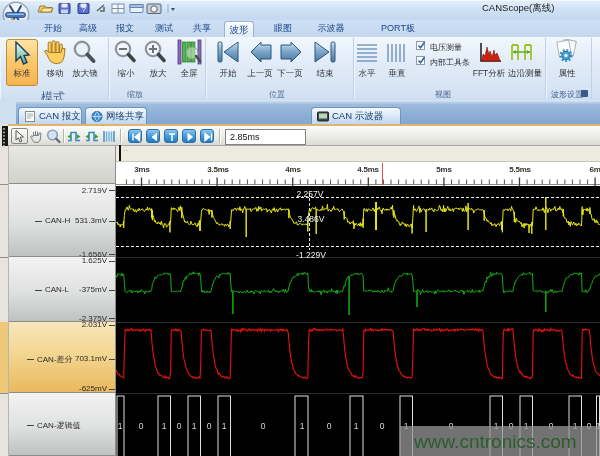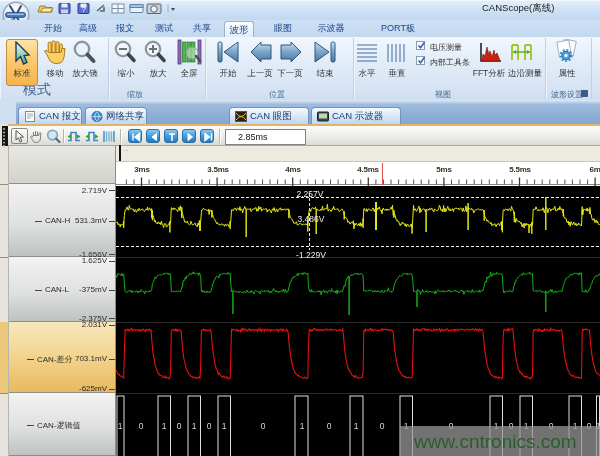--- a/index.html
+++ b/index.html
@@ -14,21 +14,21 @@
 .blabel{position:absolute;font-size:8.5px;color:#333;text-align:center;white-space:nowrap}
 .icon{position:absolute}
 #doctabs{left:16px;top:100px;width:600px;height:24px;background:linear-gradient(#dfeaf6,#9fbcde 18%,#8dafd6 60%,#84a7d0)}
 .dtab{position:absolute;top:7px;height:17px;border:1px solid #6f94bd;border-bottom:none;border-radius:4px 4px 0 0;background:linear-gradient(#f4f9fe,#ddeaf8 45%,#bed7f0);font-size:9.5px;color:#1a3f6f;line-height:16px;white-space:nowrap}
 .ti{position:absolute;left:5px;top:2.5px;width:12px;height:11px}
 .dtab .tx{position:absolute;left:20px;top:0px}
 #dtsel{position:absolute;left:132px;top:4px;width:80px;height:20px;border:1px solid #a5762c;border-bottom:none;border-radius:4px 4px 0 0;background:linear-gradient(#fdf4d4,#f8dc9a 40%,#efb95e);font-size:9.5px;color:#222;line-height:18px}
 #toolbar{left:0;top:124px;width:600px;height:22px;background:linear-gradient(#fbfbf9,#ecece6 60%,#dbdbd5);border-top:2px solid #e2b36b;border-bottom:1px solid #a8a8a0}
 .tsep{position:absolute;top:3px;width:1px;height:14px;background:#b4b4ae;box-shadow:1px 0 0 #fff}
 .navb{position:absolute;top:3px;width:14px;height:14px;border-radius:3px;border:1px solid #2e6da6;background:linear-gradient(#8ec7f0,#49a0dd 45%,#1f7ac4)}
-#tbox{position:absolute;left:225px;top:3px;width:81px;height:16px;background:#fff;border:1px solid #828282;font-size:9px;color:#111;line-height:14px;padding-left:12px}
+#tbox{position:absolute;left:225px;top:3px;width:81px;height:16px;background:#fff;border:1px solid #828282;font-size:9px;color:#111;line-height:14px;padding-left:4px}
 #rulerstrip{left:8px;top:146px;width:592px;height:16px;background:#edebdf;border-bottom:1px solid #c8c6ba}
 #ruler{left:116px;top:162px;width:516px;height:24px;background:#ffffff}
 #tickband{position:absolute;left:0;top:12px;width:484px;height:11px;background:#fff;border-bottom:1px solid #8a8a82}
 .rlab{position:absolute;top:3px;font-size:8px;color:#33332b;font-weight:bold;transform:translateX(-50%);letter-spacing:-0.2px}
 #panel{left:8px;top:146px;width:108px;height:310px;background:#dcdcd8;border-left:1px solid #b6b4ae;border-right:1px solid #8e8e88}
 .sec{position:absolute;left:0;width:106px}
 .plab{position:absolute;font-size:8px;color:#2a2a2a;white-space:nowrap}
 .pval{position:absolute;right:8px;font-size:8px;color:#2a2a2a;white-space:nowrap;text-align:right}
 .ptick{position:absolute;right:0;width:6px;height:1px;background:#444}
 .ntick{position:absolute;left:26px;width:7px;height:1px;background:#444}
@@ -81,21 +81,21 @@
     <div class="rtab" style="left:305px;width:52px">示波器</div>
     <div class="rtab" style="left:372px;width:52px">PORT板</div>
   </div>
 <div id="seltab" class="ab">波形</div>
 <div id="ribbon" class="ab">
     <div class="grp" style="left:0px;width:109px"></div>
     <div class="grp" style="left:109px;width:97px"></div>
     <div class="grp" style="left:206px;width:148px"></div>
     <div class="grp" style="left:354px;width:192px"></div>
     <div class="grp" style="left:546px;width:46px"></div>
-    <div class="ab" style="top:44px;left:23px;width:60px;font-size:14px;color:#47658e">模式</div>
+    <div class="ab" style="top:52px;left:23px;width:60px;text-align:center;font-size:12px;color:#47658e">模式</div>
     <div class="ab" style="top:52px;left:127px;width:60px;font-size:8px;color:#47658e">缩放</div>
     <div class="ab" style="top:52px;left:247px;width:60px;text-align:center;font-size:8px;color:#47658e">位置</div>
     <div class="ab" style="top:52px;left:413px;width:60px;text-align:center;font-size:8px;color:#47658e">视图</div>
     <div class="ab" style="top:52px;left:537px;width:60px;text-align:center;font-size:8px;color:#47658e">波形设置</div>
     <div class="ab" style="left:6px;top:2px;width:32px;height:47px;border:1px solid #c08c34;border-radius:3px;background:linear-gradient(#fde3a7,#fbc96e 45%,#f7b34e)"></div>
 <svg class="icon" style="left:13px;top:4px" width="18" height="26" viewBox="0 0 18 26">
 <defs>
         <linearGradient id="cg" x1="0" y1="0" x2="0" y2="1">
           <stop offset="0%" stop-color="#f2fff6"></stop>
           <stop offset="100%" stop-color="#4fae86"></stop>
@@ -232,27 +232,20 @@
         </g>
       </svg>
       <span class="tx">CAN 报文</span>
     </div>
     <div class="dtab" style="left:69px;width:62px">
       <svg class="ti" viewBox="0 0 12 11">
         <circle cx="6" cy="5.5" r="5" fill="#3f8fd4" stroke="#1c5a94"></circle>
         <path d="M1 5.5 h10 M6 0.5 a7 7 0 0 1 0 10 M6 0.5 a7 7 0 0 0 0 10" fill="none" stroke="#cde4f6" stroke-width="0.8"></path>
       </svg>
       <span class="tx">网络共享</span>
-    </div>
-    <div class="dtab" style="left:213px;width:80px">
-      <svg class="ti" viewBox="0 0 12 11">
-        <rect x="0.5" y="0.5" width="11" height="10" fill="#2a2410" stroke="#555"></rect>
-        <path d="M1 2 q5 7 10 0 M1 9 q5 -7 10 0" fill="none" stroke="#e8c030" stroke-width="1"></path>
-      </svg>
-      <span class="tx">CAN 眼图</span>
     </div>
     <div class="dtab" style="left:295px;width:90px">
       <svg class="ti" viewBox="0 0 12 11">
         <rect x="0.5" y="1" width="11" height="9" rx="1" fill="#384858" stroke="#222"></rect>
         <rect x="2" y="2.5" width="8" height="5" fill="#bcd8ac"></rect>
       </svg>
       <span class="tx">CAN 示波器</span>
     </div>
   </div>
 <div id="toolbar" class="ab">

